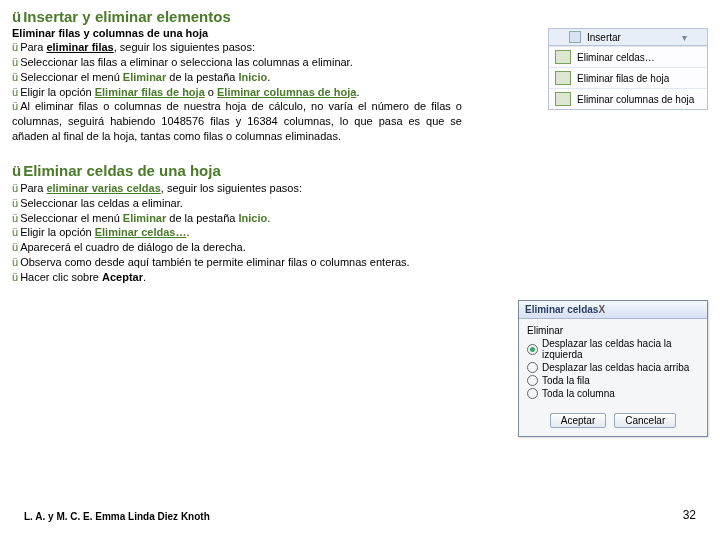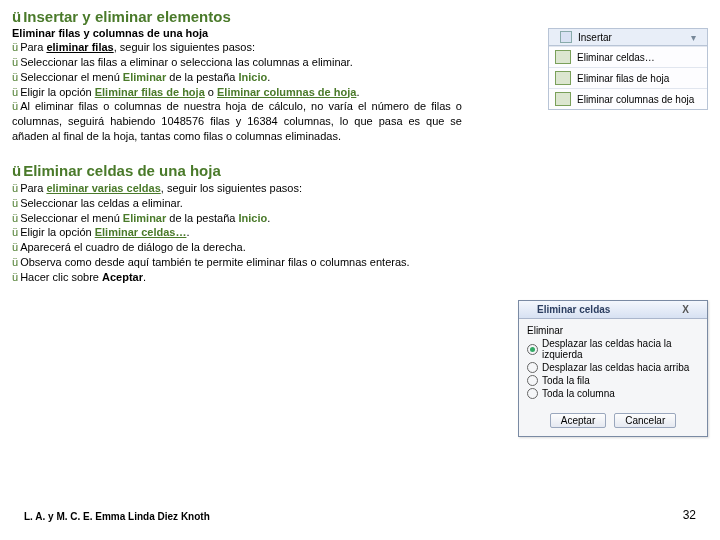--- a/index.html
+++ b/index.html
@@ -67,21 +67,21 @@
     right: 12px;
     width: 158px;
     border: 1px solid #b8c4d6;
     font-size: 10px;
     background: #f2f5fb;
   }
   .img1 .top {
     display: flex;
     background: #e8eef8;
     border-bottom: 1px solid #b8c4d6;
-    padding: 2px 11px;
+    padding: 2px 20px;
     align-items: center;
     gap: 6px;
   }
   .img1 .square {
     width: 10px; height: 10px;
     background: #d9e2f3;
     border: 1px solid #8aa;
   }
   .img1 .menuitem {
     display: flex;
@@ -111,25 +111,25 @@
     top: 300px;
     right: 12px;
     width: 188px;
     border: 1px solid #7a8aa3;
     font-size: 10px;
     background: #f5f6f8;
     box-shadow: 1px 1px 2px rgba(0,0,0,0.15);
   }
   .img2 .titlebar {
     background: linear-gradient(#f4f7fd,#d7e1f2);
-    padding: 3px 18px;
+    padding: 3px 6px;
     font-weight: bold;
     color: #2c3e60;
     display: flex;
-    justify-content: space-between;
+    justify-content: flex-start;
     border-bottom: 1px solid #aab6cc;
   }
   .img2 .body {
     padding: 6px 8px;
   }
   .img2 .opt {
     display: flex;
     align-items: center;
     gap: 4px;
     margin: 2px 0;

